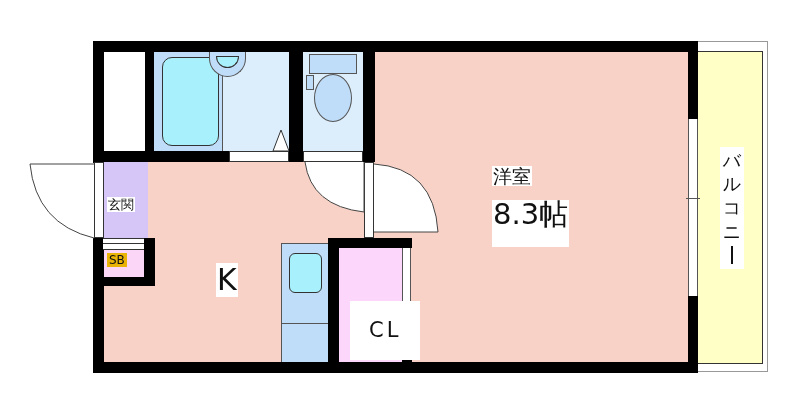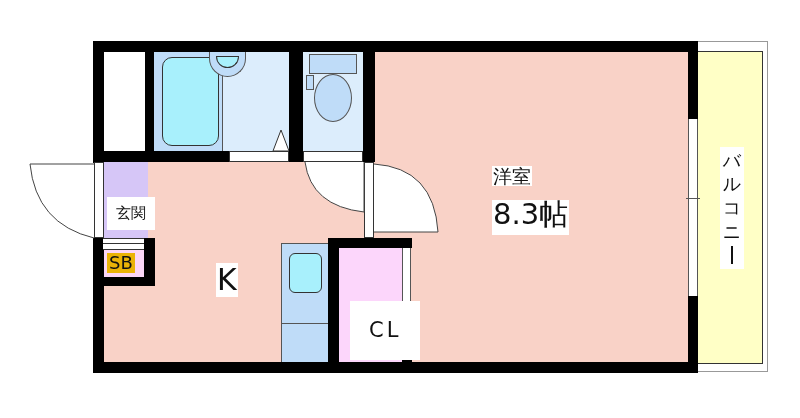--- a/index.html
+++ b/index.html
@@ -82,18 +82,18 @@
 <svg class="abs" style="left:28px;top:162px;" width="68" height="78">
   <path d="M2,2 L66,2 M2,2 Q8,62 66,76" fill="none" stroke="#444" stroke-width="1"></path>
 </svg>
 <svg class="abs" style="left:303px;top:162px;" width="62" height="52">
   <path d="M2,0 Q8,44 61,50 L61,0" fill="#fff" stroke="#444" stroke-width="1"></path>
 </svg>
 <svg class="abs" style="left:374px;top:162px;" width="66" height="72">
   <path d="M0,2 Q60,6 64,70 L0,70" fill="#fff" stroke="#444" stroke-width="1"></path>
 </svg>
 
-<div class="lbl" style="left:107px;top:197px;font-size:15px;padding:9px;">玄関</div>
-<div class="lbl" style="left:107px;top:253px;font-size:18px;padding:1px 2px;background:#eab308;">SB</div>
+<div class="lbl" style="left:107px;top:197px;font-size:13px;padding:1px;">玄関</div>
+<div class="lbl" style="left:107px;top:253px;font-size:12px;padding:1px 2px;background:#eab308;">SB</div>
 <div class="lbl" style="left:216px;top:263px;font-size:30px;padding:2px 1px;">K</div>
 <div class="lbl" style="left:350px;top:301px;font-size:21px;padding:19px;letter-spacing:3px;">CL</div>
 <div class="lbl" style="left:492px;top:166px;font-size:19px;padding:1px 1px 0 1px;">洋室</div>
-<div class="lbl" style="left:492px;top:200px;font-size:29px;padding:0 1px 6px 1px;">8.3帖</div>
+<div class="lbl" style="left:492px;top:200px;font-size:29px;padding:0 1px 18px 1px;">8.3帖</div>
 
 </body></html>

